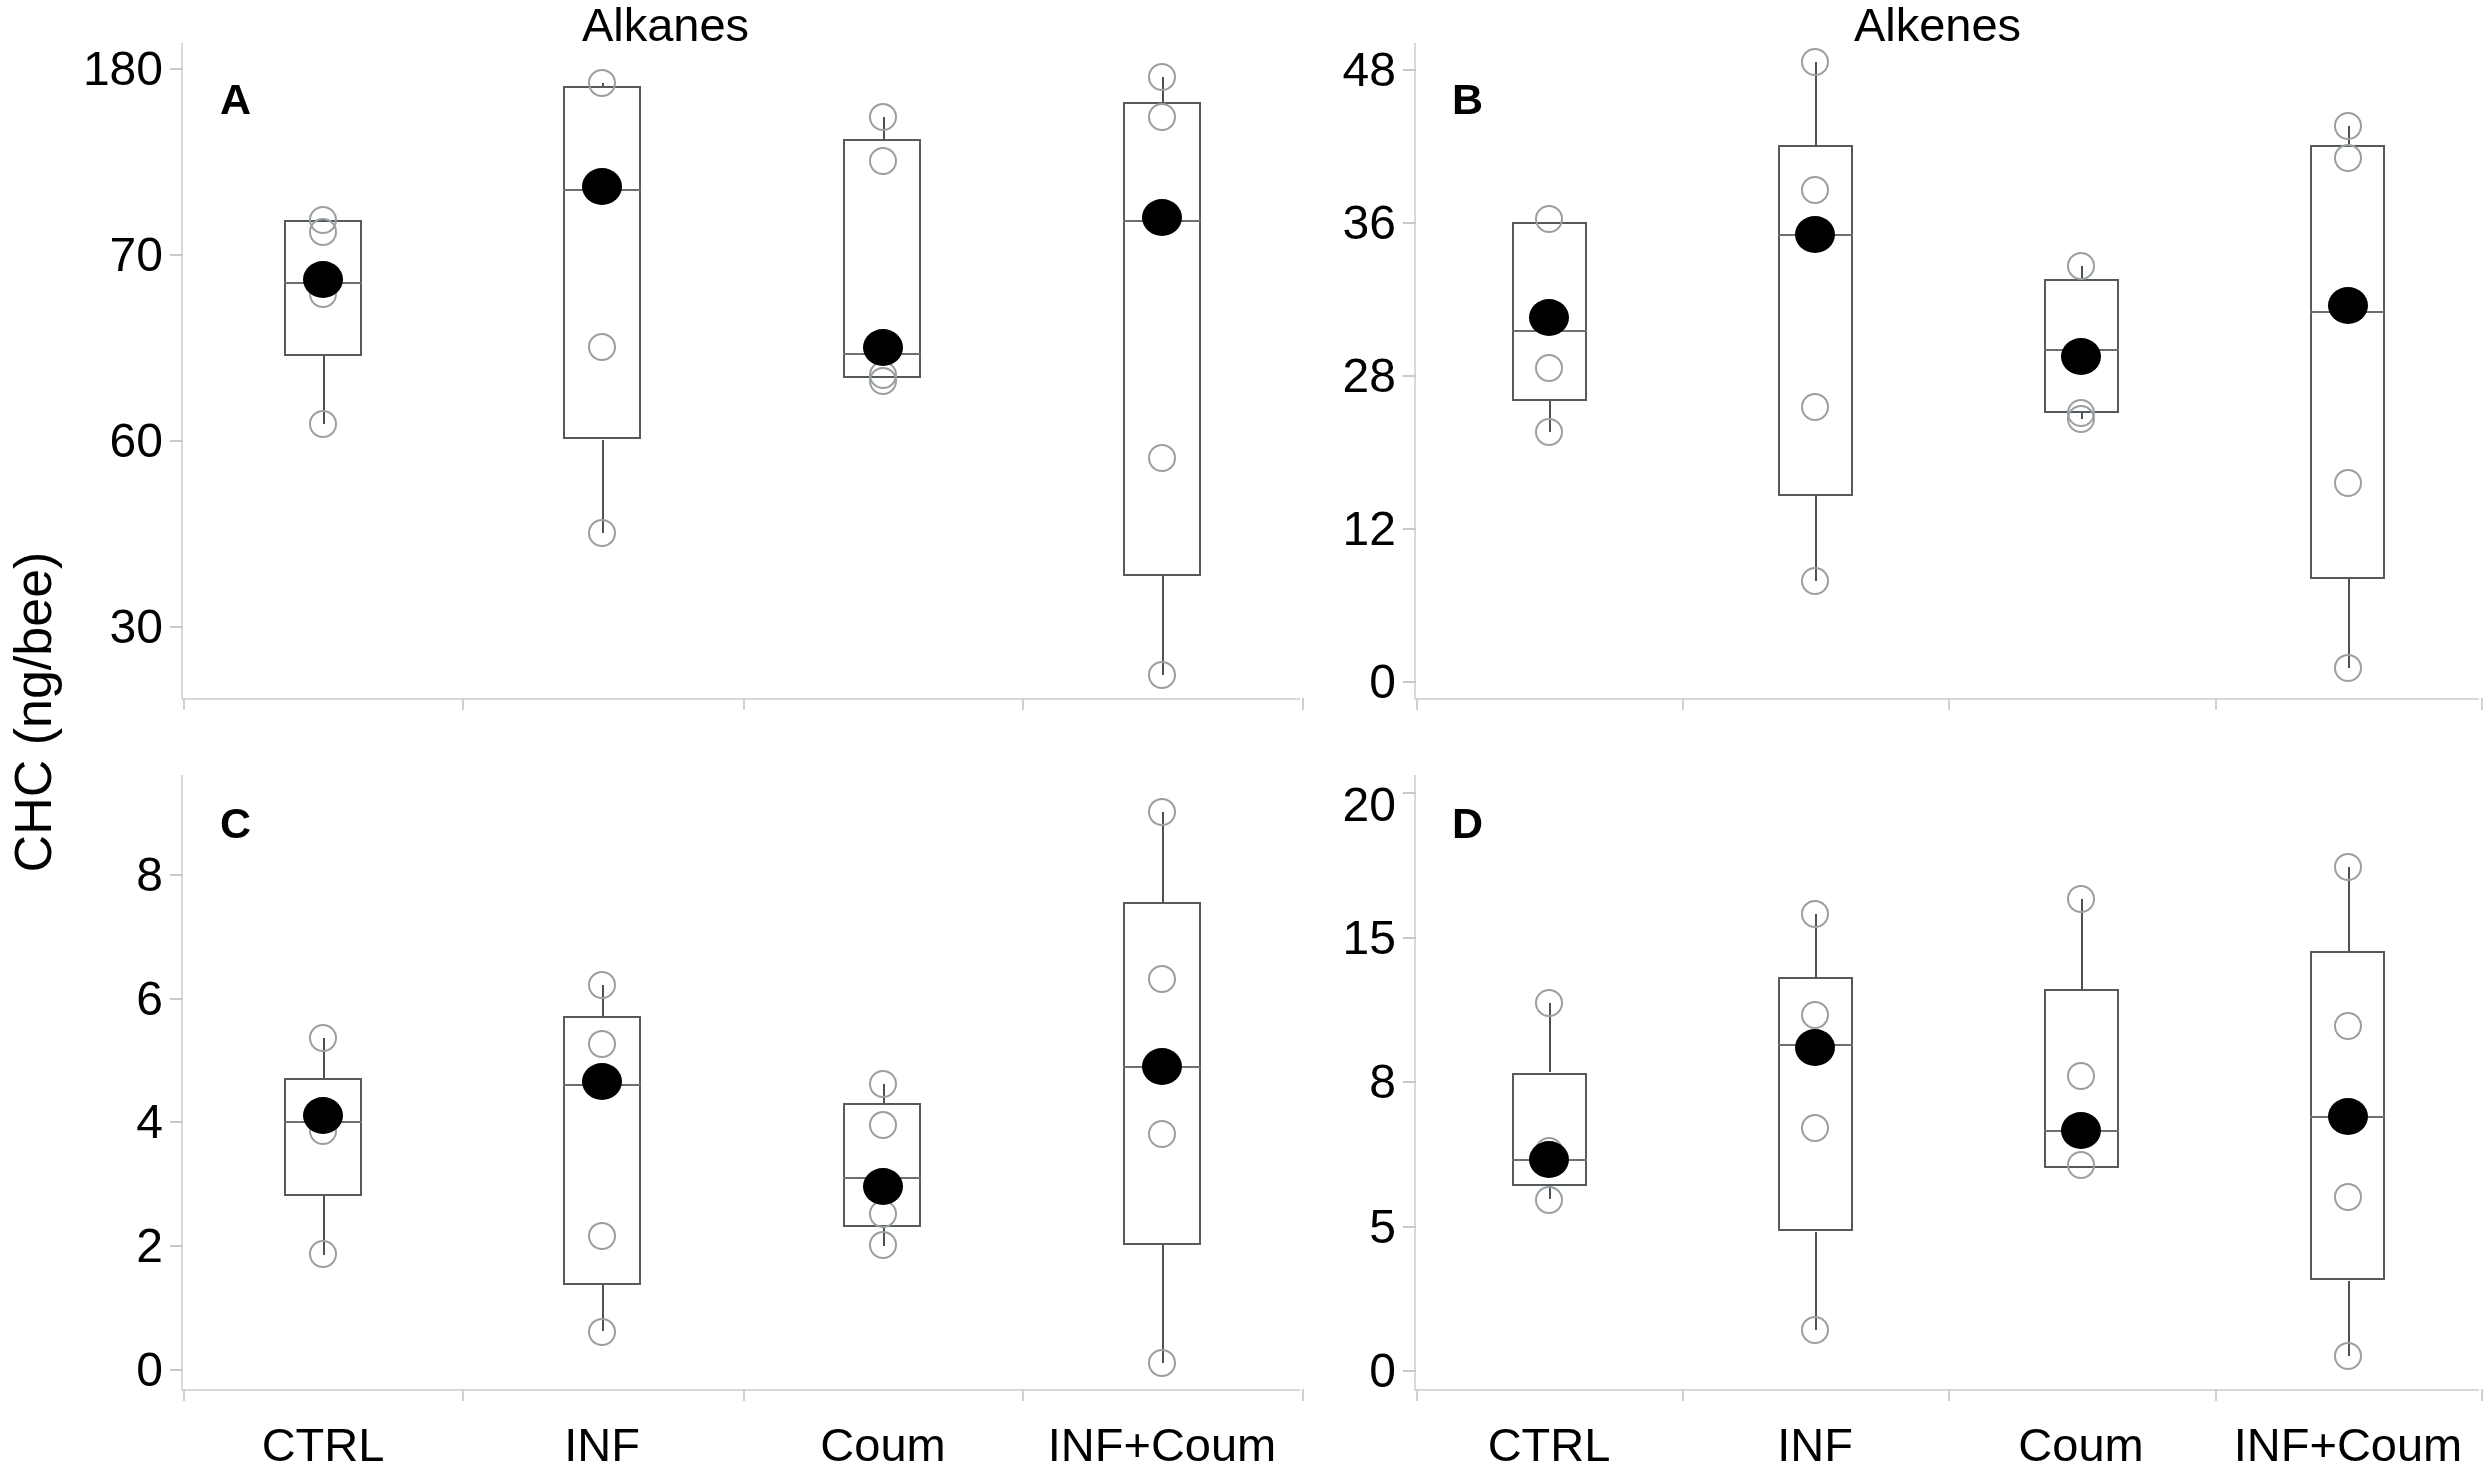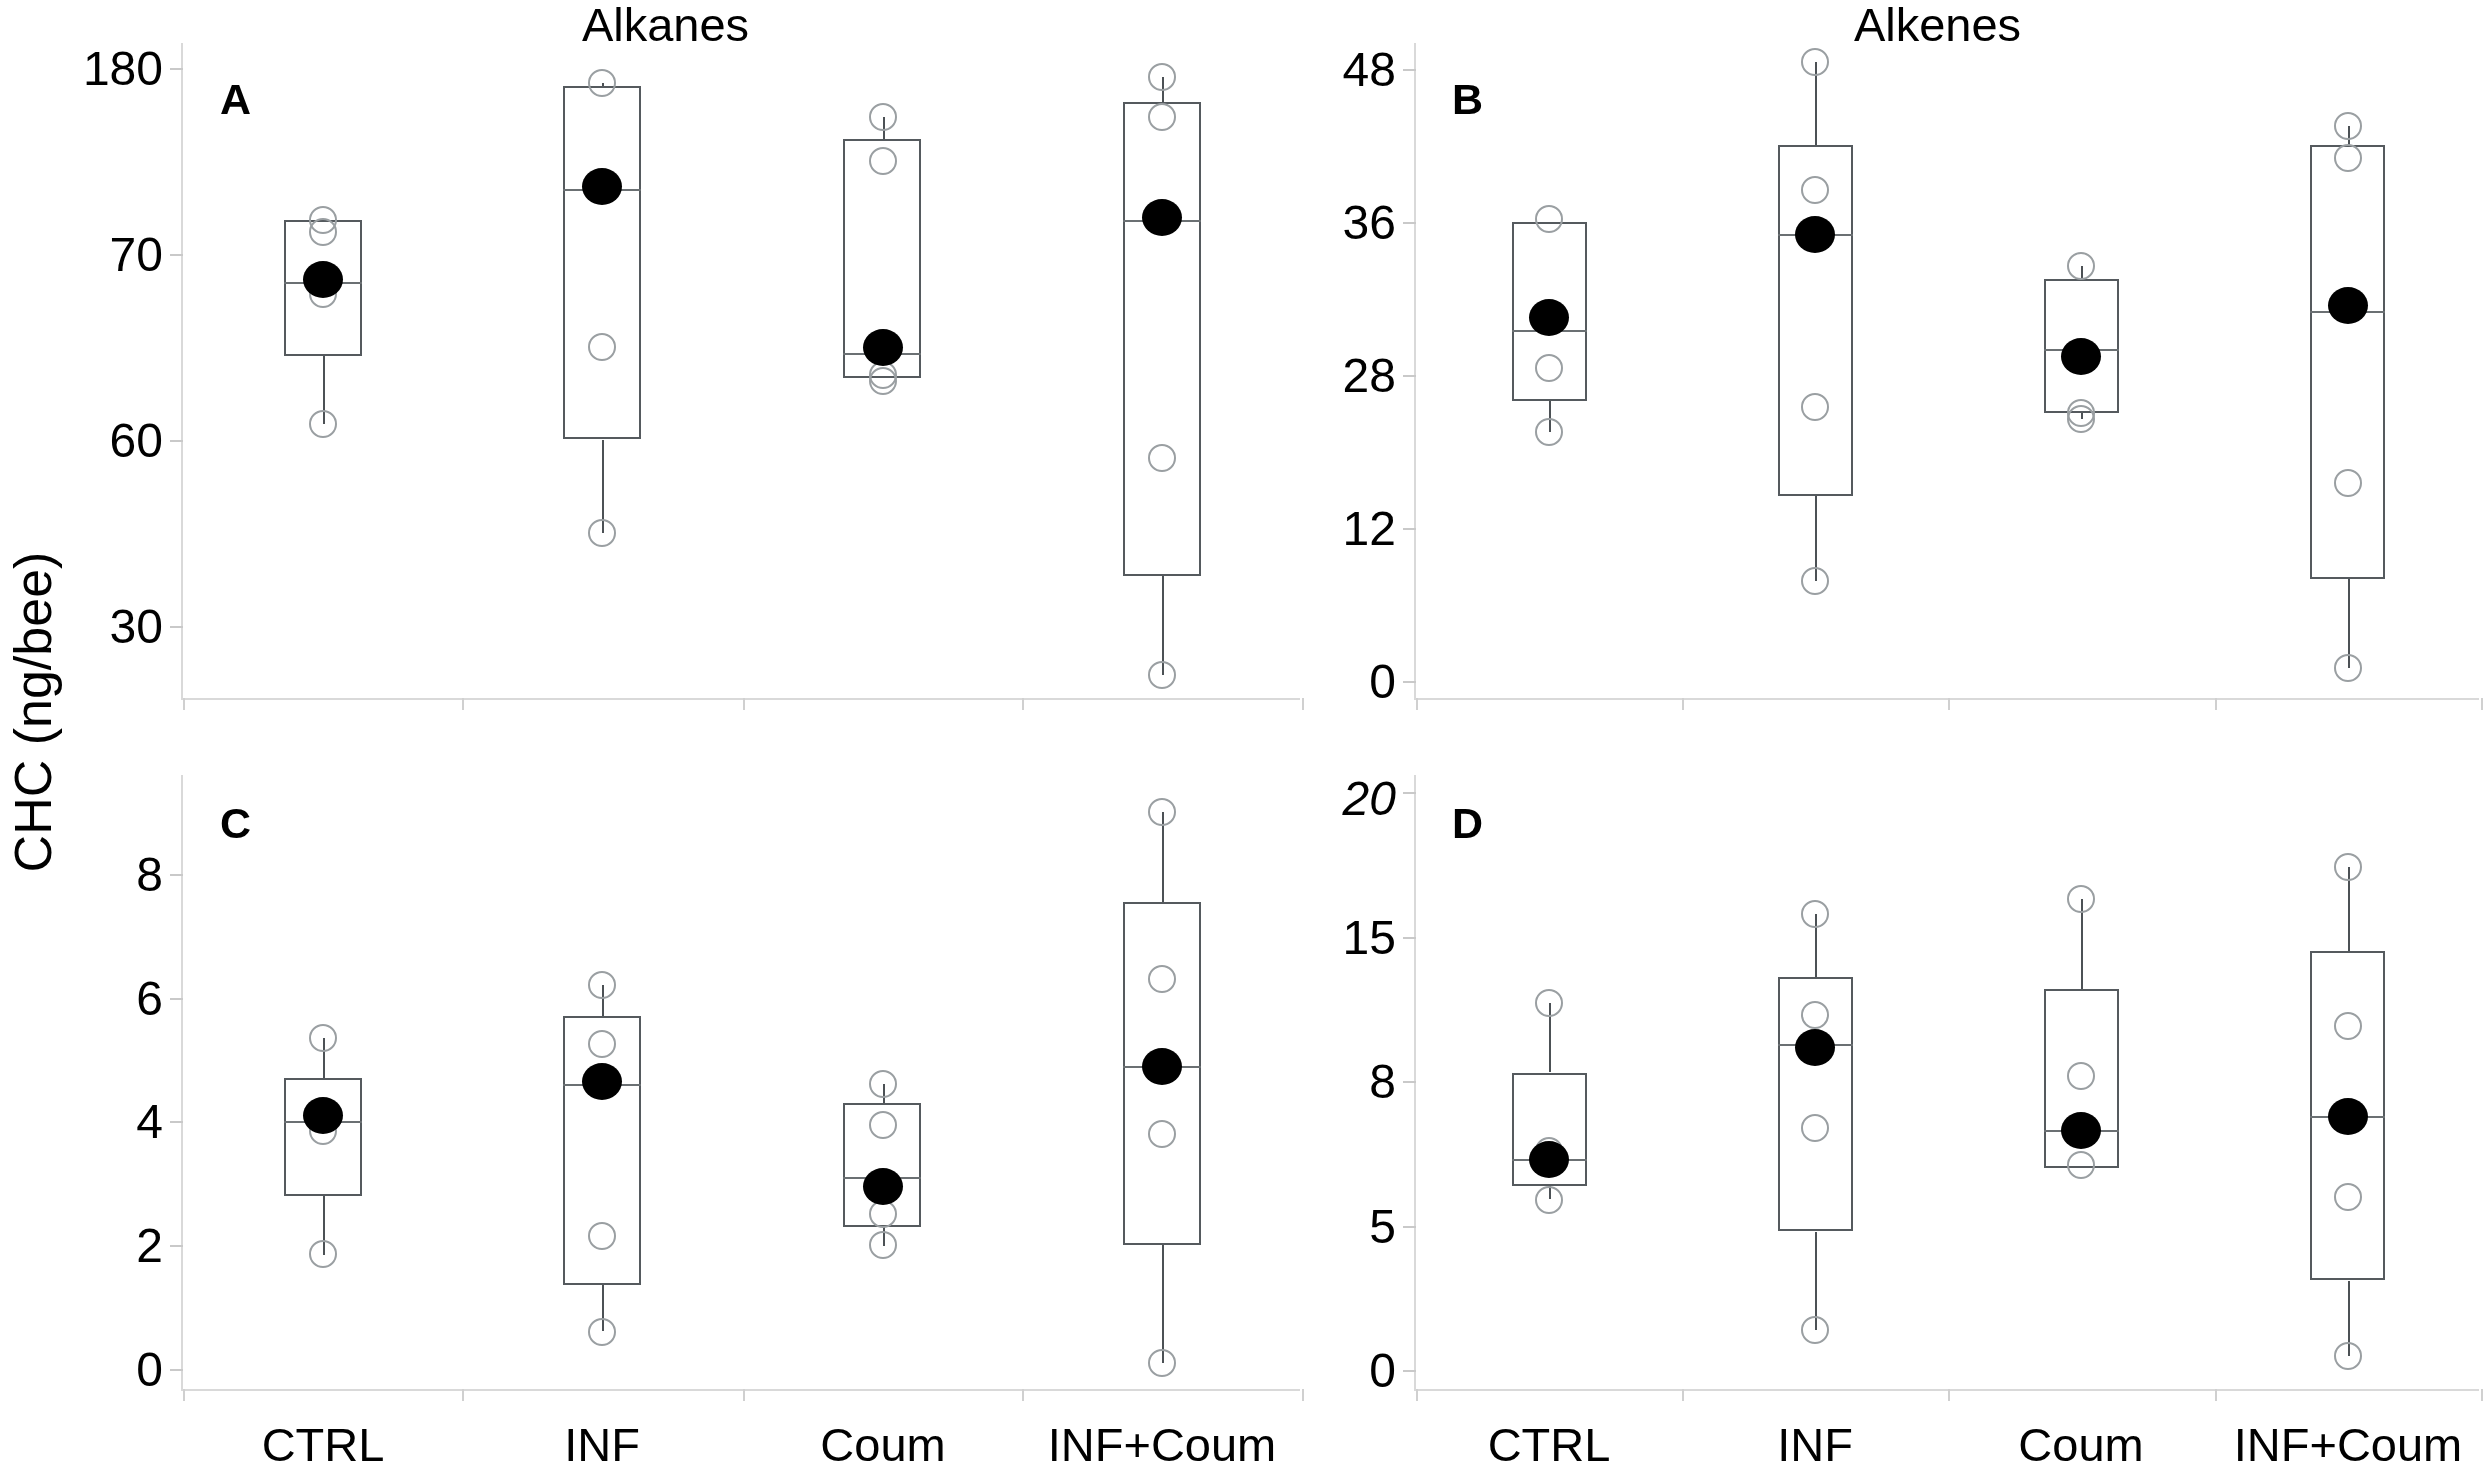--- a/index.html
+++ b/index.html
@@ -313,21 +313,21 @@
       <div class="plot" style="left: 1414px; top: 775px; width: 1065px; height: 616px;">
         <div class="tick" style="top: 595px;"></div>
         <div class="ticklabel" style="top: 595px;">0</div>
         <div class="tick" style="top: 451px;"></div>
         <div class="ticklabel" style="top: 451px;">5</div>
         <div class="tick" style="top: 306px;"></div>
         <div class="ticklabel" style="top: 306px;">8</div>
         <div class="tick" style="top: 162px;"></div>
         <div class="ticklabel" style="top: 162px;">15</div>
         <div class="tick" style="top: 17.3px;"></div>
-        <div class="ticklabel" style="top: 23px; font-style: italic;">20</div>
+        <div class="ticklabel" style="top: 29px;">20</div>
         <div class="xtick" style="left: 0px;"></div>
         <div class="xlabel" style="left: 133px;">CTRL</div>
         <div class="bp-whisker" style="left: 133px; top: 228px; height: 69px;"></div>
         <div class="bp-whisker" style="left: 133px; top: 410px; height: 14.4px;"></div>
         <div class="bp-box" style="left: 96px; top: 298px; width: 75px; height: 113px;"></div>
         <div class="bp-median" style="left: 96px; top: 384px; width: 75px;"></div>
         <div class="bp-point" style="left: 133px; top: 228px;"></div>
         <div class="bp-point" style="left: 133px; top: 376px;"></div>
         <div class="bp-point" style="left: 133px; top: 425px;"></div>
         <div class="bp-mean" style="left: 133px; top: 384px;"></div>

